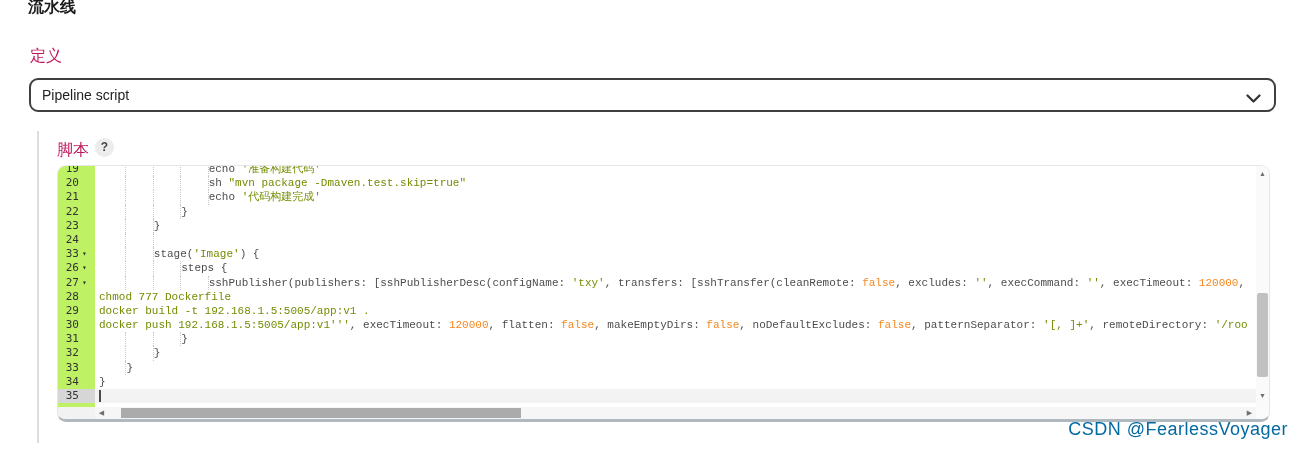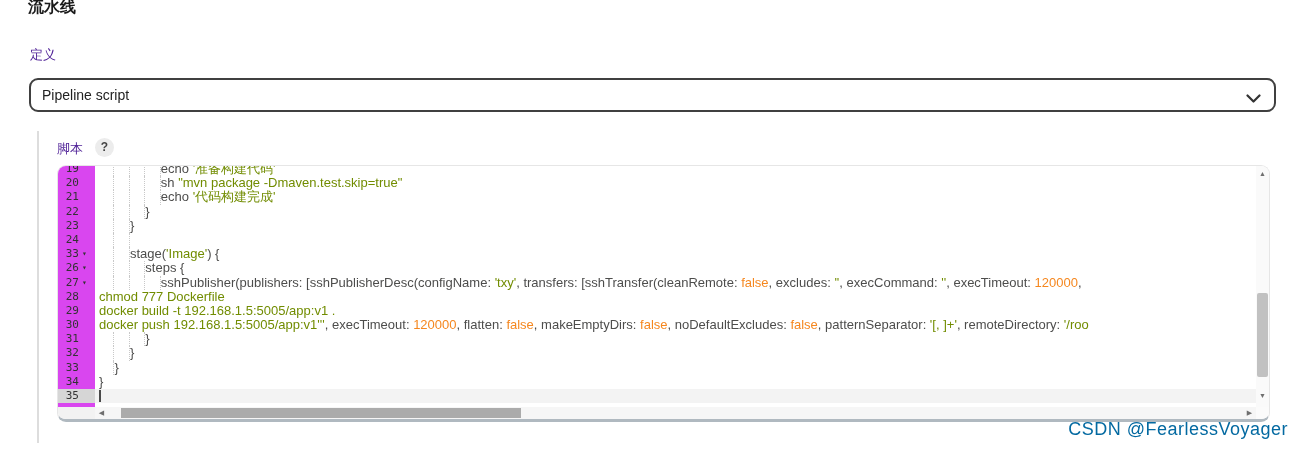--- a/index.html
+++ b/index.html
@@ -1,51 +1,51 @@
 <!DOCTYPE html>
 <html style="--tok-default: #4d4d4c; --tok-string: #718c00; --tok-const: #f5871f;"><head>
 <meta charset="utf-8">
 <style>
   * { box-sizing: border-box; margin: 0; padding: 0; }
   html,body { width:1306px; height:449px; background:#fff; overflow:hidden;
               font-family:"Liberation Sans", sans-serif; position:relative; }
 
   .page-title { position:absolute; left:28px; top:-3px; font-size:16px; font-weight:700; color:#1a1a1a; }
-  .field-label { position:absolute; font-size:13px; color:#4c1d95; }
+  .field-label { position:absolute; font-size:16px; color:#be185d; }
   #def-label { left:30px; top:46px; }
 
   .select-box { position:absolute; left:29px; top:78px; width:1247px; height:34px;
                 background:#fff; border:2px solid #404040; border-radius:9px; cursor:pointer; }
   .select-box .sel-val { position:absolute; left:11px; top:0; line-height:30px; font-size:14px; color:#222; }
   .select-box .chev { position:absolute; right:13px; top:10px; }
 
   .section-line { position:absolute; left:37px; top:131px; width:2px; height:312px; background:#ddd; }
 
   #script-label { left:57px; top:140px;font-family:Liberation Mono, monospace; }
   .help-badge { position:absolute; left:95px; top:138px; width:19px; height:19px; border-radius:50%;
                 background:#ececec; color:#444; font-size:12px; font-weight:700; text-align:center;
                 line-height:19px; cursor:pointer; }
 
   
   .editor { position:absolute; left:57px; top:165px; width:1213px; height:257px;
             background:#fff; border:1px solid #e6e6e6; border-bottom:3px solid #b0b9c0;
             border-radius:9px; overflow:hidden; }
   .ed-body { position:absolute; left:0; top:0; right:0; height:241px; overflow:hidden; }
-  .gutter { position:absolute; left:0; top:0; width:37px; height:241px; background:#d946ef; overflow:hidden; }
+  .gutter { position:absolute; left:0; top:0; width:37px; height:241px; background:#bef264; overflow:hidden; }
   .gutter-inner, .code-inner { margin-top:-4px; }
   .gutter-cell { height:14.2px; line-height:14.2px; font-family:"DejaVu Sans Mono", monospace;
                  font-size:11px; color:#333; display:flex; }
   .gutter-cell .num { flex:1; text-align:right; padding-right:3px; }
   .gutter-cell .fold { width:13px; font-size:8px; color:#333; line-height:14.2px; cursor:pointer; }
   .gutter-cell.act { background:#d6d6d6; }
 
   .code-vp { position:absolute; left:37px; top:0; right:13px; height:241px; overflow:hidden;
              cursor:text; }
   .code-line { height:14.2px; line-height:14.2px; white-space:pre;
-               font-family:Liberation Sans, sans-serif; font-size:13px; color:#4d4d4c;
+               font-family:Liberation Mono, monospace; font-size:11px; color:#4d4d4c;
                padding-left:4px; position:relative; }
   .code-line.actline { background:#f3f3f3; }
   .cursor { position:absolute; left:4px; top:1px; width:2px; height:12px; background:#4a4a4a; }
   .ind { display:inline-block; white-space:pre; border-right:1px dotted #c8c8c8; height:14.2px; vertical-align:top; }
   .tk-d { color:var(--tok-default,#4d4d4c); }
   .tk-s { color:var(--tok-string,#718c00); }
   .tk-c { color:var(--tok-const,#f5871f); }
 
   
   .vsb { position:absolute; right:0; top:0; width:13px; height:241px; background:#fafafa; }

